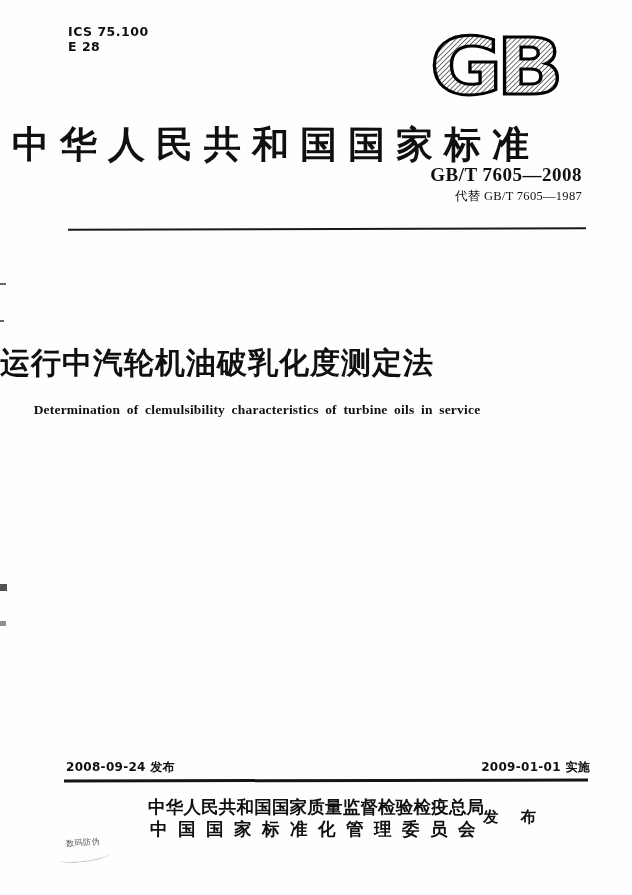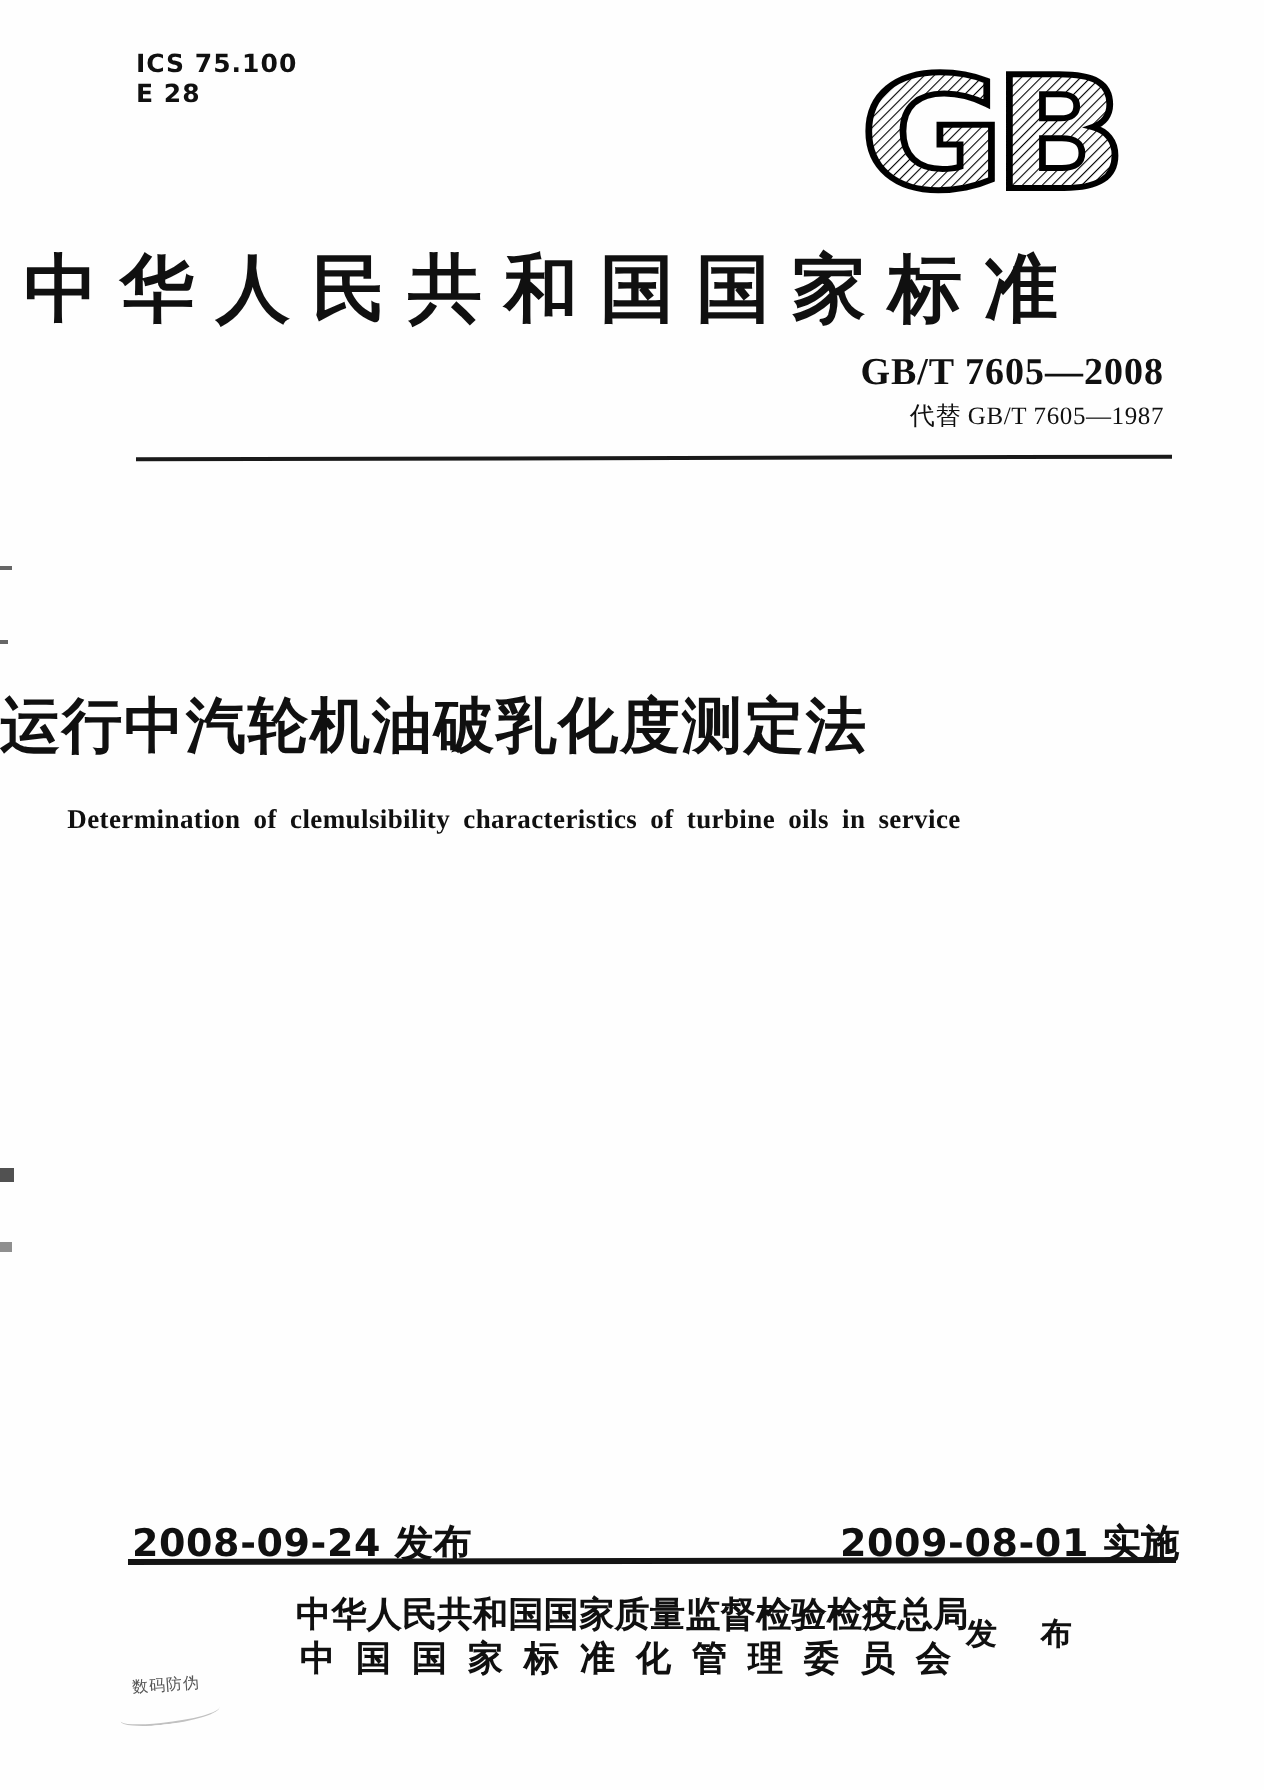--- a/index.html
+++ b/index.html
@@ -43,21 +43,21 @@
     font-weight: bold;
     font-size: 37px;
     letter-spacing: 11px;
     white-space: nowrap;
     text-indent: 11px; 
   }
 
   
   .std-number-block {
     position: absolute;
-    right: 50px; top: 176px;
+    right: 50px; top: 164px;
     text-align: right;
   }
   .std-number {
     font-family: "Liberation Serif", serif;
     font-weight: bold;
     font-size: 19px;
     letter-spacing: 0.5px;
   }
   .std-replaces {
     font-family: "Liberation Serif", serif;
@@ -99,21 +99,21 @@
 
   
   .date-row {
     position: absolute;
     left: 66px; top: 759px;
     width: 524px;
     display: flex;
     justify-content: space-between;
     font-family: "DejaVu Sans", sans-serif;
     font-weight: bold;
-    font-size: 19px;
+    font-size: 12px;
     letter-spacing: 0.3px;
   }
   .thick-rule {
     position: absolute;
     left: 64px; top: 779px;
     width: 524px; height: 3px;
     background: #141414;
     transform: rotate(-0.1deg);
   }
 
@@ -203,21 +203,21 @@
     <div class="std-replaces">代替 GB/T 7605—1987</div>
   </div>
 
   <div class="header-rule"></div>
 
   <div class="doc-title-zh">运行中汽轮机油破乳化度测定法</div>
   <div class="doc-title-en">Determination of clemulsibility characteristics of turbine oils in service</div>
 
   <div class="date-row">
     <span>2008-09-24 发布</span>
-    <span>2009-08-01 实施</span>
+    <span>2009-01-01 实施</span>
   </div>
 
   <div class="thick-rule"></div>
 
   <div class="publisher-block">
     <div class="publisher-line1">中华人民共和国国家质量监督检验检疫总局</div>
     <div class="publisher-line2">中国国家标准化管理委员会</div>
   </div>
   <div class="publish-label">发 布</div>
 

